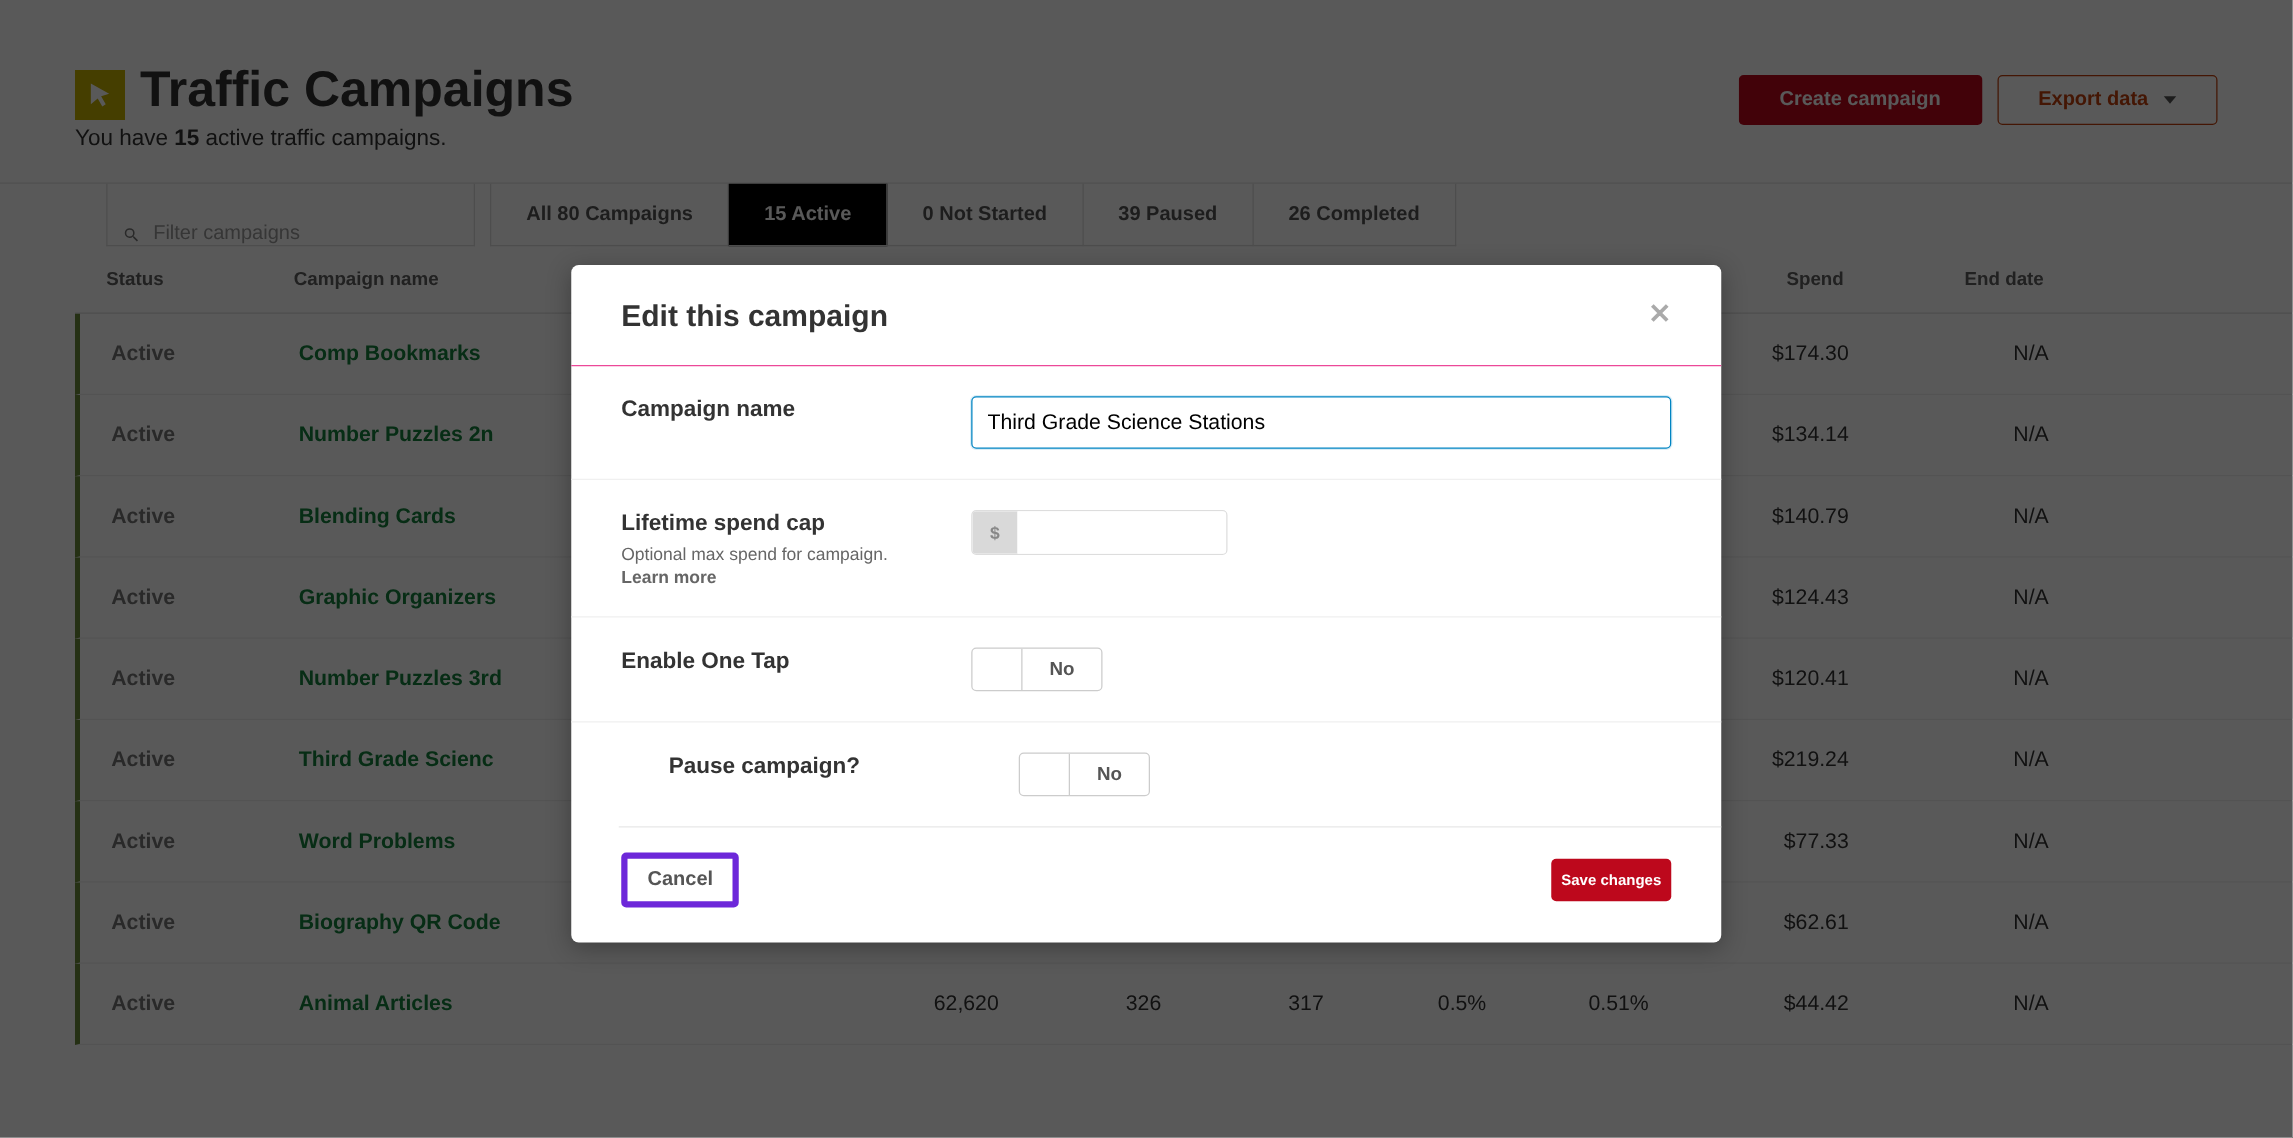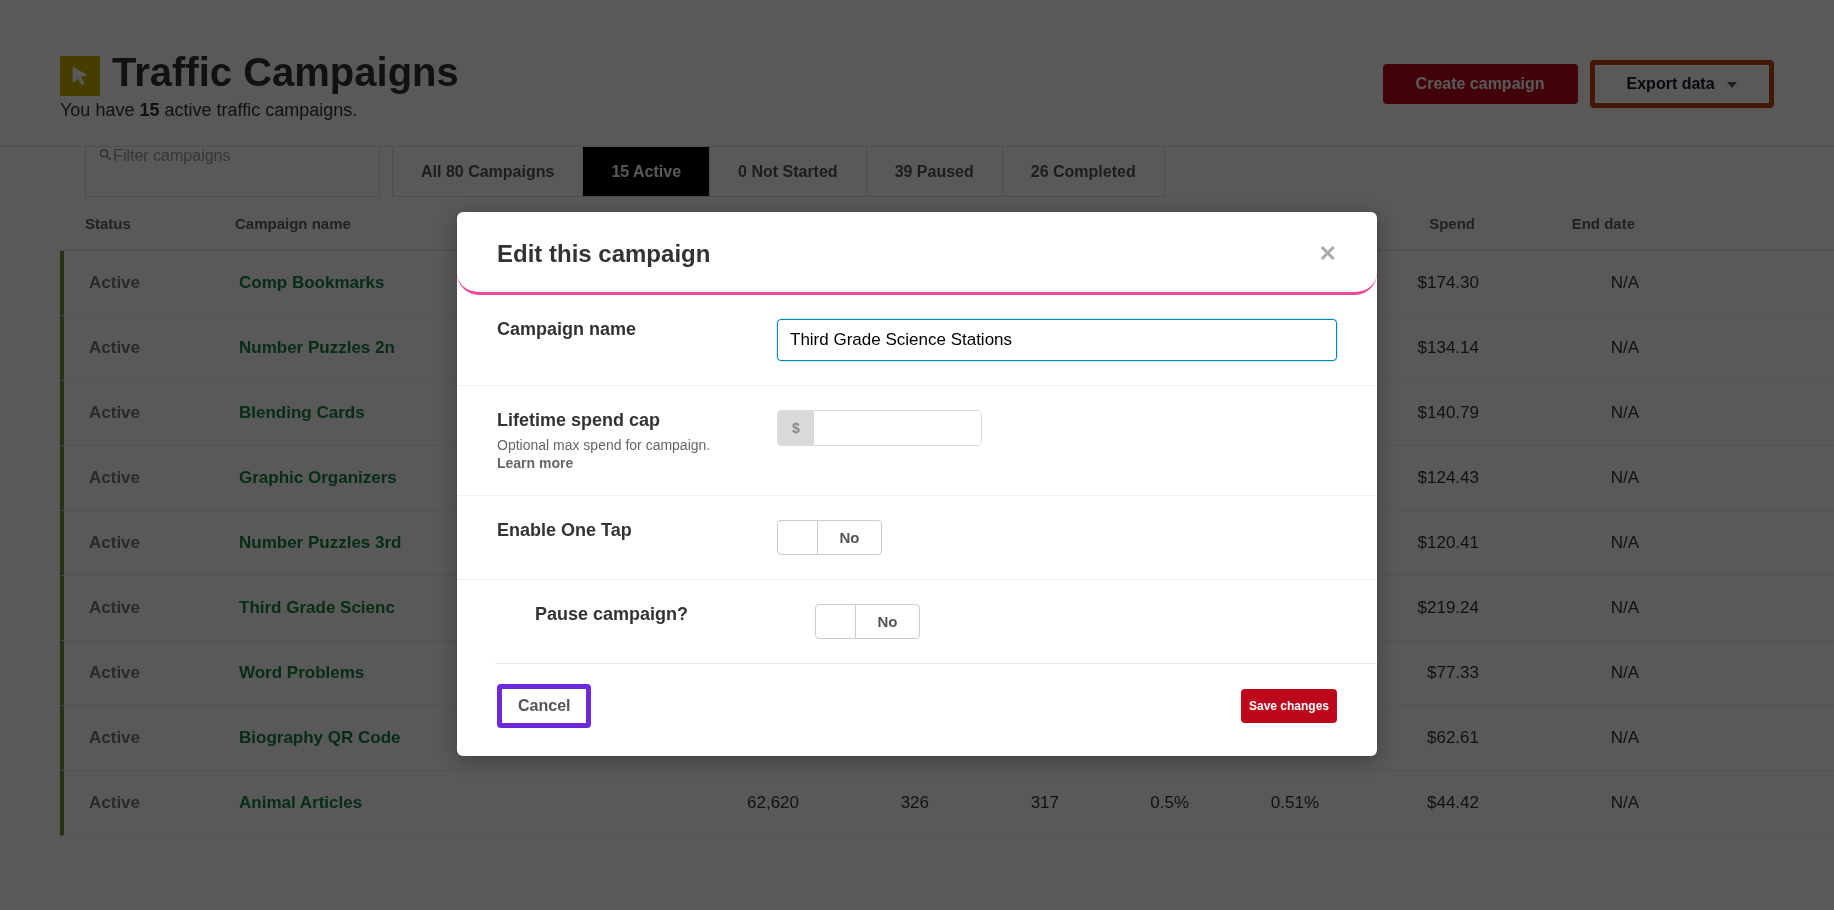--- a/index.html
+++ b/index.html
@@ -9,25 +9,25 @@
   .title-block { display: flex; align-items: flex-start; gap: 12px; }
   .title-icon { width: 40px; height: 40px; background: #c5b100; display: flex; align-items: center; justify-content: center; margin-top: 6px; }
   .title-icon svg { width: 22px; height: 22px; fill: #fff; }
   .title-text h1 { font-size: 40px; font-weight: 700; color: #333; }
   .title-sub { font-size: 18px; color: #333; margin-top: 4px; margin-left: 0; }
   .title-wrap { display:flex; flex-direction:column;}
   .title-sub strong { font-weight: 700; }
   .header-actions { display: flex; gap: 12px; align-items: center; margin-top: 10px;}
   .btn { cursor: pointer; border-radius: 4px; font-weight: 700; font-size: 16px; padding: 10px 32px; border: 1px solid transparent; }
   .btn-primary { background: #bd081c; color: #fff; }
-  .btn-secondary { background: #fff; color: #0f172a; border: 5px solid #c2410c; }
+  .btn-secondary { background: #fff; color: #c2410c; border: 1px solid #c2410c; }
   .chevron-down { display:inline-block; margin-left:8px; width:0; height:0; border-left:5px solid transparent; border-right:5px solid transparent; border-top:6px solid #555; vertical-align: middle;}
 
   .toolbar { display: flex; align-items: stretch; padding: 0 60px 0 85px; height: 50px;}
-  .filter-box { width: 295px; border: 1px solid #ddd; border-top: none; display:flex; align-items:flex-start; padding:0 12px; }
+  .filter-box { width: 295px; border: 1px solid #ddd; border-top: none; display:flex; align-items:flex-end; padding:0 12px; gap:10px; }
   .filter-box svg { width:16px; height:16px; fill:#777;}
   .filter-input { border:none; outline:none; font-size:16px; width:100%; color:#333;}
   .filter-input::placeholder{ color:#9a9a9a;}
   .toolbar-gap{ width:12px;}
   .tab-row { display:flex;}
   .tab { border:1px solid #ddd; border-top:none; border-left:none; padding:0 28px; display:flex; align-items:center; font-weight:700; color:#555; font-size:16px; cursor:pointer;}
   .tab:first-child{ border-left:1px solid #ddd;}
   .tab.active { background:#000000; color:#fff;}
   
   .table { width: calc(100% - 60px); margin-left:60px; }
@@ -42,21 +42,21 @@
   .col-f{ width:160px; text-align:right;}
   .col-g{ width:160px; text-align:right;}
   .trow { display:flex; border-bottom:1px solid #eee; padding: 22px 0 22px 25px; font-size:17px; align-items:center; border-left:4px solid #6b8a3a; cursor:pointer;}
   .trow .col-status{ color:#777; font-weight:700; font-size:17px;}
   .trow .col-name{ font-weight:700; color:#15803d;}
   .trow .cell-num{ color:#333;}
   
   
   .overlay { position:absolute; inset:0; background:rgba(0,0,0,0.65); display:flex; justify-content:center;}
   .modal { width: 920px; background:#fff; border-radius:6px; margin-top:212px; height:fit-content; box-shadow:0 4px 20px rgba(0,0,0,0.3);}
-  .modal-header { padding: 28px 40px 24px 40px; border-bottom:3px solid #ec4899; display:flex; justify-content:space-between; align-items:center;border-radius:22px;}
+  .modal-header { padding: 28px 40px 24px 40px; border-bottom:1px solid #ec4899; display:flex; justify-content:space-between; align-items:flex-start;}
   .modal-title { font-size:24px; font-weight:700; color:#333;}
   .modal-close { color:#aaa; font-size:22px; cursor:pointer; font-weight:700; line-height:1;}
   .modal-body{}
   .mrow{ display:flex; padding: 24px 40px; border-bottom:1px solid #f0f0f0; gap:20px; align-items:flex-start;}
   .mrow-nb{ border-bottom:none;}
   .mlabel{ width:260px; font-size:18px; font-weight:700; color:#333;}
   .mlabel .sub{ display:block; font-size:14px; font-weight:400; color:#666; margin-top:6px;}
   .mlabel .link{ display:block; font-size:14px; font-weight:700; color:#666; margin-top:2px;}
   .mcontrol{ flex:1;}
   .text-input{ width:100%; border:1px solid #0084c2; border-radius:4px; padding:10px 12px; font-size:17px; outline:none; box-shadow:0 0 0 1px rgba(0,132,194,0.15);}

